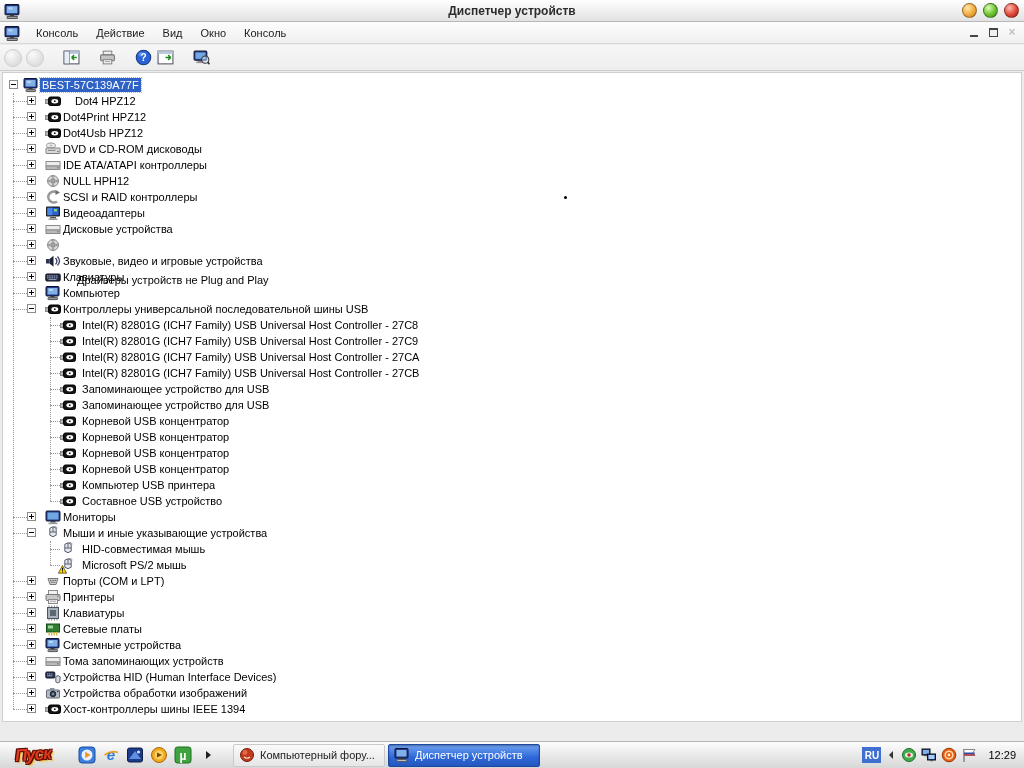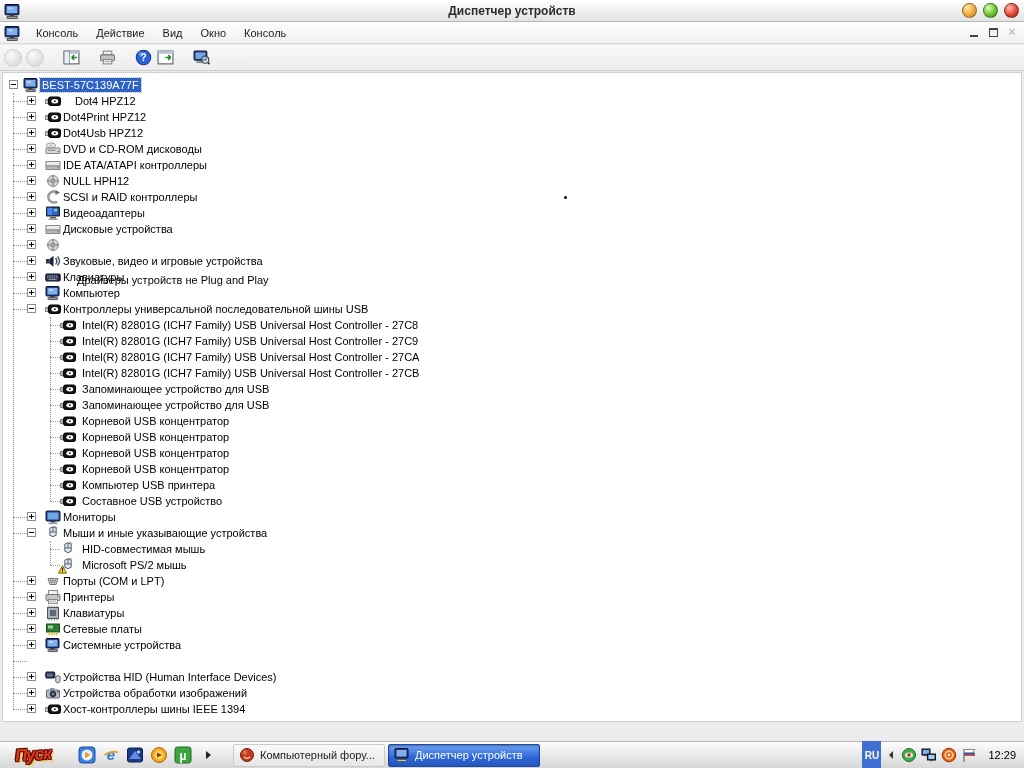--- a/index.html
+++ b/index.html
@@ -92,21 +92,21 @@
     padding:0 5px; font-size:11px; border-radius:2px; cursor:pointer; }
   .task-btn .tb-ic { width:16px; height:16px; margin-right:5px; flex:none; }
   .task-btn .tb-ic svg { width:16px; height:16px; }
   .task-btn span { overflow:hidden; white-space:nowrap; }
   .task-btn.inactive { background:linear-gradient(#fafafa,#e6e6e6);
     border:1px solid #cacaca; color:#222; }
   .task-btn.active { background:linear-gradient(#6fa3f2,#2d66d8 60%,#2558bd);
     border:1px solid #1d49a3; color:#fff; box-shadow:inset 0 1px 2px rgba(0,0,0,.35); }
   #tray { margin-left:auto; display:flex; align-items:center; gap:5px;
     padding-right:8px; }
-  #lang-badge { width:19px; height:28px; background:#3f6fd1; color:#fff;
+  #lang-badge { width:19px; height:16px; background:#3f6fd1; color:#fff;
     font-size:10px; font-weight:bold; display:flex; align-items:center;
     justify-content:center; }
   #tray-collapse { width:0; height:0; border-right:4px solid #333;
     border-top:4px solid transparent; border-bottom:4px solid transparent;
     margin:0 3px; }
   .tray-icon { width:16px; height:16px; } .tray-icon svg { width:16px; height:16px; }
   #clock { font-size:11px; color:#000; margin-left:6px; }
 </style>
 </head>
 <body>
@@ -657,20 +657,29 @@
           <span class="t-box plus" style="left: 24px;"></span>
           <span class="t-icon" style="left: 42px;"><svg viewBox="0 0 16 16">
               <rect x="1" y="1.5" width="13" height="9.5" rx="1" fill="#233a8c" stroke="#0d1430"></rect>
               <rect x="2.5" y="3" width="10" height="6.5" fill="#7fb0e8"></rect>
               <rect x="4" y="4" width="4" height="2" fill="#b8d4f2"></rect>
               <rect x="5.5" y="11" width="4" height="1.6" fill="#3a3a3a"></rect>
               <rect x="3" y="12.6" width="9.5" height="2" rx="0.5" fill="#9aa0ac" stroke="#555"></rect>
             </svg></span>
           <span class="t-label" style="left: 58px;">Системные устройства</span>
         </div>
+        <div class="t-row" style="top: 580px;">
+          <span class="t-box plus" style="left: 24px;"></span>
+          <span class="t-icon" style="left: 42px;"><svg viewBox="0 0 16 16">
+              <rect x="1" y="4.5" width="14" height="4.5" fill="#ececec" stroke="#8a8a8a"></rect>
+              <rect x="1" y="9" width="14" height="3.5" fill="#b9b9b9" stroke="#8a8a8a"></rect>
+              <circle cx="12.8" cy="10.7" r="0.8" fill="#3f9c3f"></circle>
+            </svg></span>
+          <span class="t-label" style="left: 58px;">Тома запоминающих устройств</span>
+        </div>
         <div class="t-row" style="top: 596px;">
           <span class="t-box plus" style="left: 24px;"></span>
           <span class="t-icon" style="left: 42px;"><svg viewBox="0 0 16 16">
               <rect x="0.8" y="3" width="9" height="6" rx="1" fill="#2b3350" stroke="#141a30"></rect>
               <g fill="#8d97b5">
                 <rect x="2" y="4.4" width="1.4" height="1.1"></rect>
                 <rect x="4" y="4.4" width="1.4" height="1.1"></rect>
                 <rect x="6" y="4.4" width="1.4" height="1.1"></rect>
                 <rect x="2" y="6.2" width="5.4" height="1.1"></rect>
               </g>

